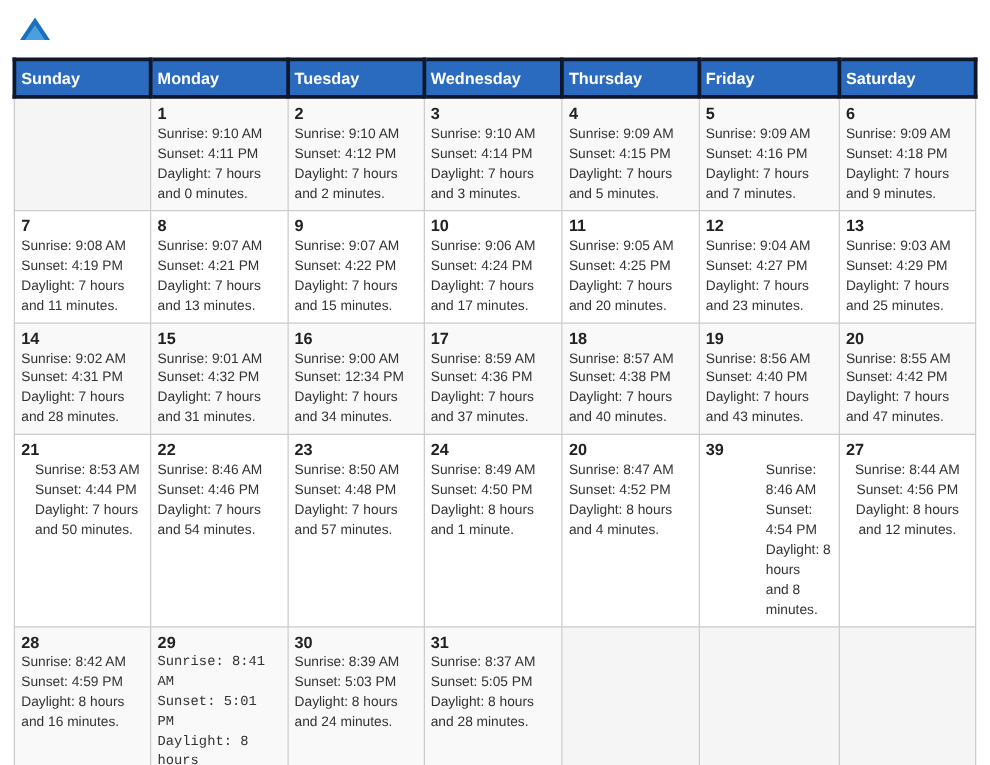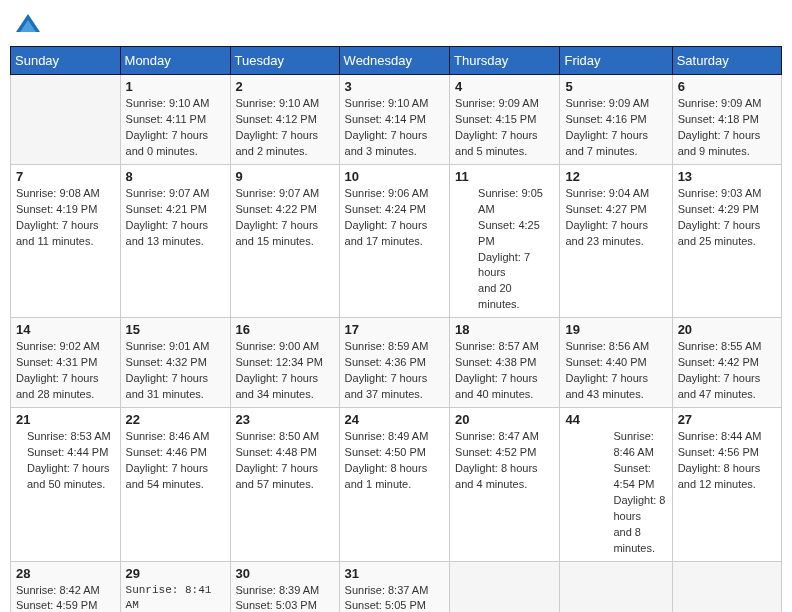--- a/index.html
+++ b/index.html
@@ -52,22 +52,22 @@
       width: 100%;
       border-collapse: collapse;
       font-size: 11px;
     }
     .calendar-table thead th {
       background: #2a6bbf;
       color: #fff;
       padding: 6px 4px;
       text-align: left;
       font-size: 13px;
-      font-weight: normal;
-      border: 1px solid #0f172a;
+      font-weight: bold;
+      border: 3px solid #0f172a;
     }
     .calendar-table tbody td {
       border: 1px solid #ccc;
       vertical-align: top;
       padding: 4px 5px;
       width: 113px;
       min-height: 80px;
       background: #fff;
     }
     .calendar-table tbody tr:nth-child(odd) td {
@@ -189,21 +189,21 @@
         </td>
         <td>
           <span class="day-number">10</span>
           <div class="day-info" style="white-space: pre-line;">Sunrise: 9:06 AM
 Sunset: 4:24 PM
 Daylight: 7 hours
 and 17 minutes.</div>
         </td>
         <td>
           <span class="day-number">11</span>
-          <div class="day-info" style="white-space: pre-line; margin-left: 23px;">Sunrise: 9:05 AM
+          <div class="day-info" style="white-space: pre-line;">Sunrise: 9:05 AM
 Sunset: 4:25 PM
 Daylight: 7 hours
 and 20 minutes.</div>
         </td>
         <td>
           <span class="day-number">12</span>
           <div class="day-info" style="white-space: pre-line;">Sunrise: 9:04 AM
 Sunset: 4:27 PM
 Daylight: 7 hours
 and 23 minutes.</div>
@@ -297,29 +297,29 @@
 and 1 minute.</div>
         </td>
         <td>
           <span class="day-number">20</span>
           <div class="day-info" style="white-space: pre-line;">Sunrise: 8:47 AM
 Sunset: 4:52 PM
 Daylight: 8 hours
 and 4 minutes.</div>
         </td>
         <td>
-          <span class="day-number">44</span>
+          <span class="day-number">39</span>
           <div class="day-info" style="white-space: pre-line; margin-left: 48px;">Sunrise: 8:46 AM
 Sunset: 4:54 PM
 Daylight: 8 hours
 and 8 minutes.</div>
         </td>
         <td>
           <span class="day-number">27</span>
-          <div class="day-info" style="white-space: pre-line;">Sunrise: 8:44 AM
+          <div class="day-info" style="white-space: pre-line; text-align: center;">Sunrise: 8:44 AM
 Sunset: 4:56 PM
 Daylight: 8 hours
 and 12 minutes.</div>
         </td>
       </tr>
       <tr>
         <td>
           <span class="day-number">28</span>
           <div class="day-info" style="white-space: pre-line;">Sunrise: 8:42 AM
 Sunset: 4:59 PM

